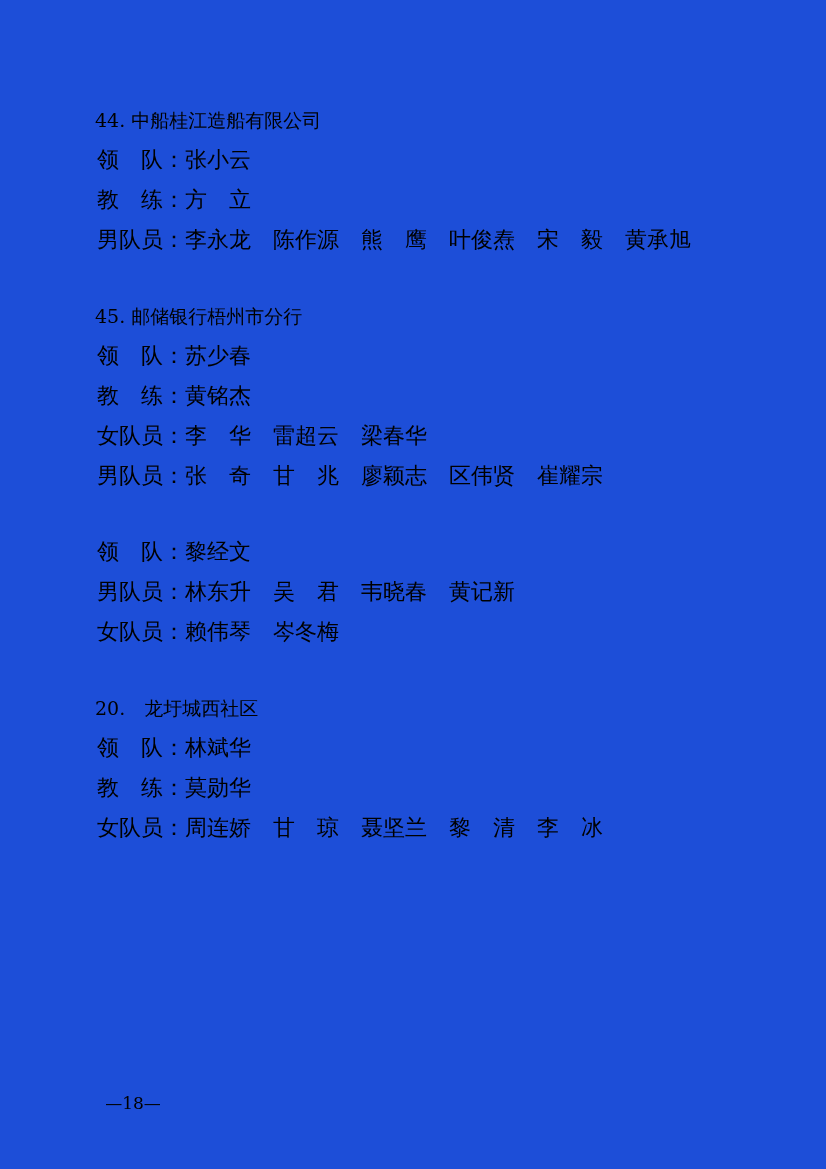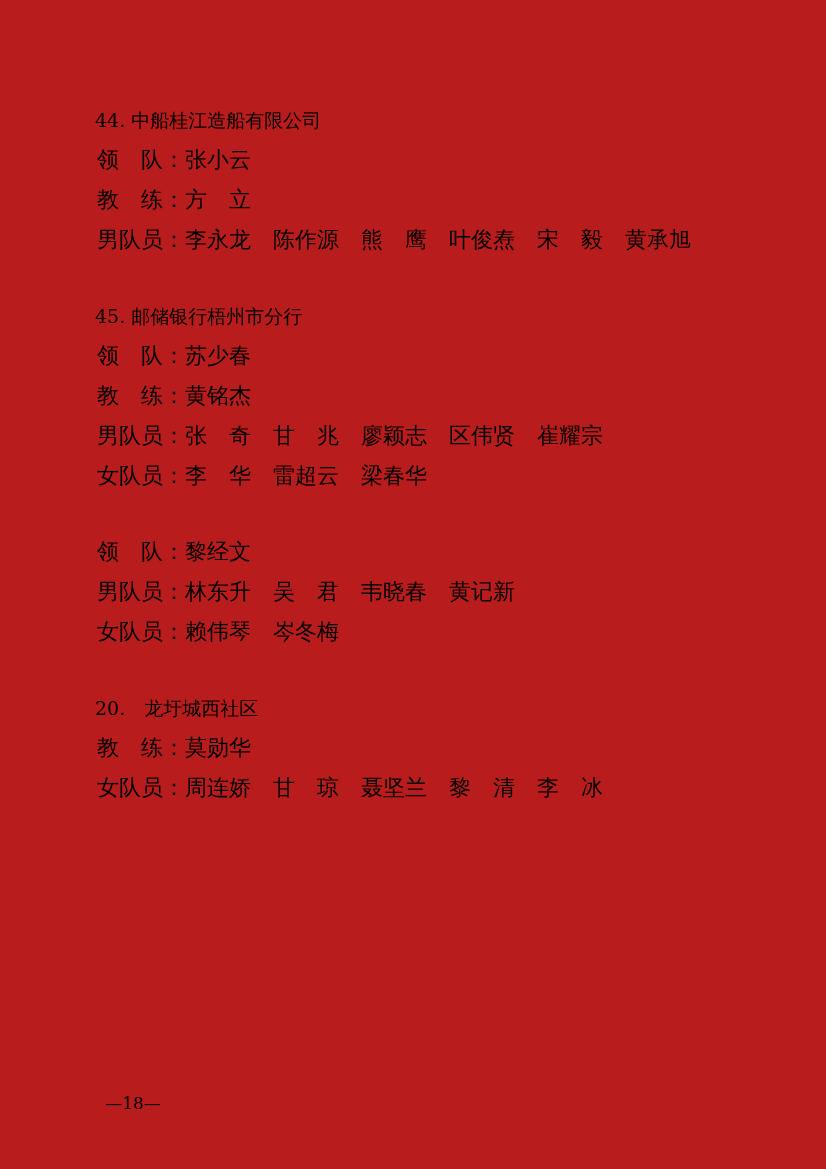--- a/index.html
+++ b/index.html
@@ -4,21 +4,21 @@
 <style>
   html, body {
     margin: 0;
     padding: 0;
     background: #f0f0f0;
   }
   .page {
     position: relative;
     width: 826px;
     height: 1169px;
-    background: #b91c1c;
+    background: #1d4ed8;
     margin: 0 auto;
     box-sizing: border-box;
     font-family: "DejaVu Serif", "Liberation Serif", serif;
     color: #000000;
     overflow: hidden;
   }
   .content {
     position: absolute;
     left: 95px;
     top: 100px;
@@ -62,32 +62,33 @@
       <div class="team-title"><span>44.</span><span> </span><span>中船桂江造船有限公司</span></div>
       <div class="team-line"><span>领　队：</span><span>张小云</span></div>
       <div class="team-line"><span>教　练：</span><span>方　立</span></div>
       <div class="team-line"><span>男队员：</span><span>李永龙　陈作源　熊　鹰　叶俊焘　宋　毅　黄承旭</span></div>
     </div>
 
     <div class="team-block">
       <div class="team-title"><span>45.</span><span> </span><span>邮储银行梧州市分行</span></div>
       <div class="team-line"><span>领　队：</span><span>苏少春</span></div>
       <div class="team-line"><span>教　练：</span><span>黄铭杰</span></div>
+      <div class="team-line"><span>女队员：</span><span>李　华　雷超云　梁春华</span></div>
       <div class="team-line"><span>男队员：</span><span>张　奇　甘　兆　廖颖志　区伟贤　崔耀宗</span></div>
-      <div class="team-line"><span>女队员：</span><span>李　华　雷超云　梁春华</span></div>
     </div>
 
     <div class="team-block">
       <div class="team-line"><span>领　队：</span><span>黎经文</span></div>
       <div class="team-line"><span>男队员：</span><span>林东升　吴　君　韦晓春　黄记新</span></div>
       <div class="team-line"><span>女队员：</span><span>赖伟琴　岑冬梅</span></div>
     </div>
 
     <div class="team-block">
       <div class="team-title"><span>20.</span><span>　</span><span>龙圩城西社区</span></div>
+      <div class="team-line"><span>领　队：</span><span>林斌华</span></div>
       <div class="team-line"><span>教　练：</span><span>莫勋华</span></div>
       <div class="team-line"><span>女队员：</span><span>周连娇　甘　琼　聂坚兰　黎　清　李　冰</span></div>
     </div>
 
   </div>
 
   <div class="page-number">
     <span class="page-number-inner">—18—</span>
   </div>
 </div>

